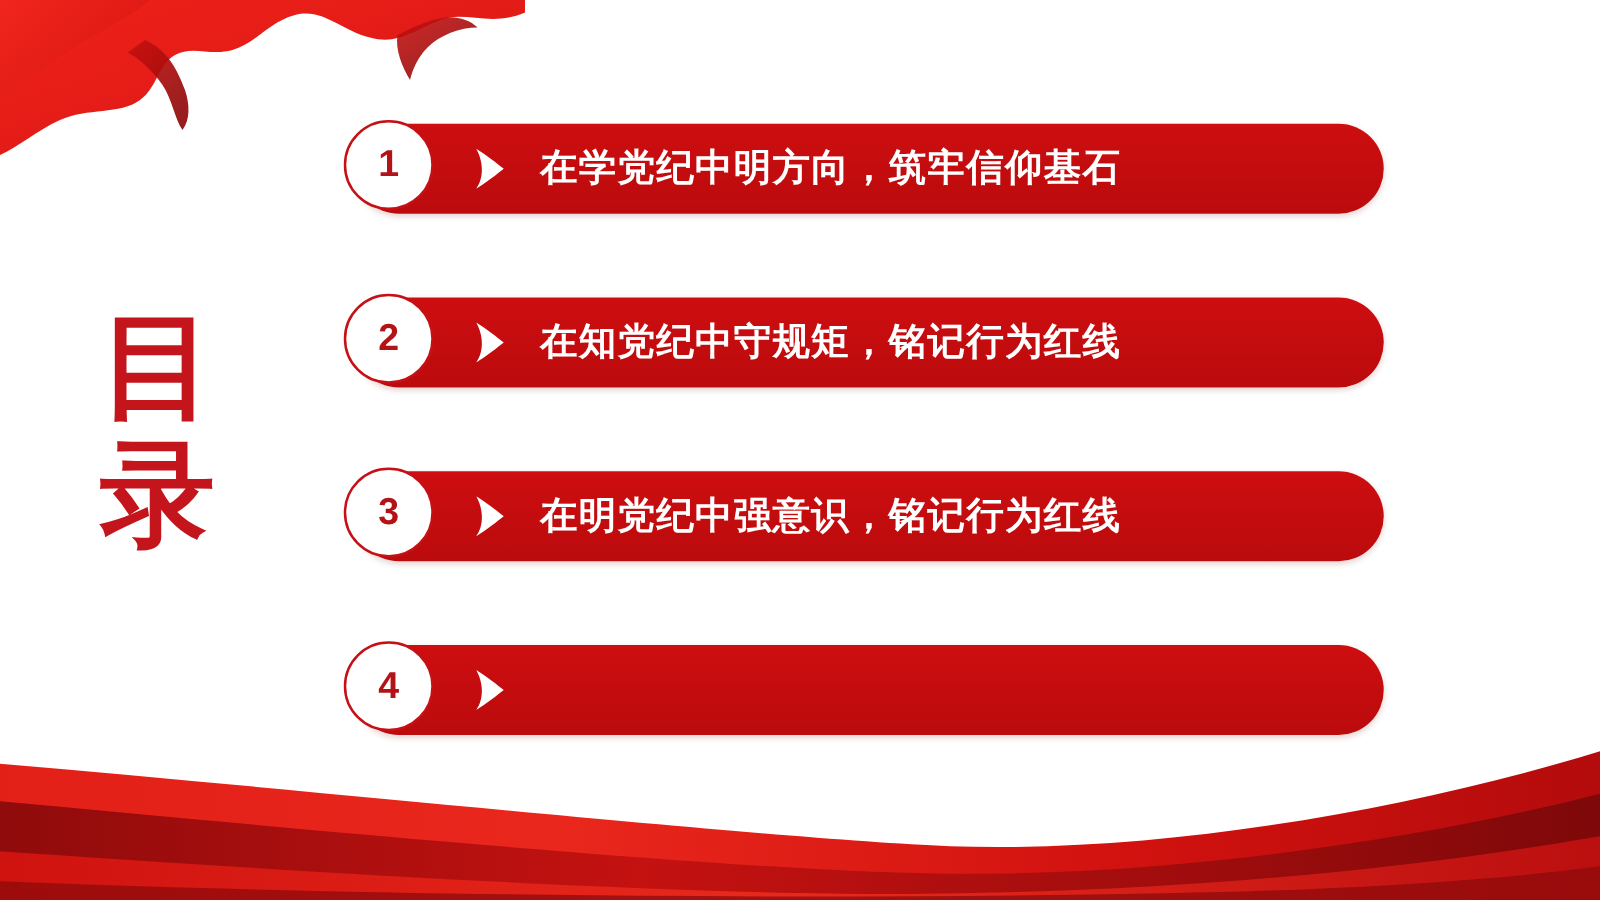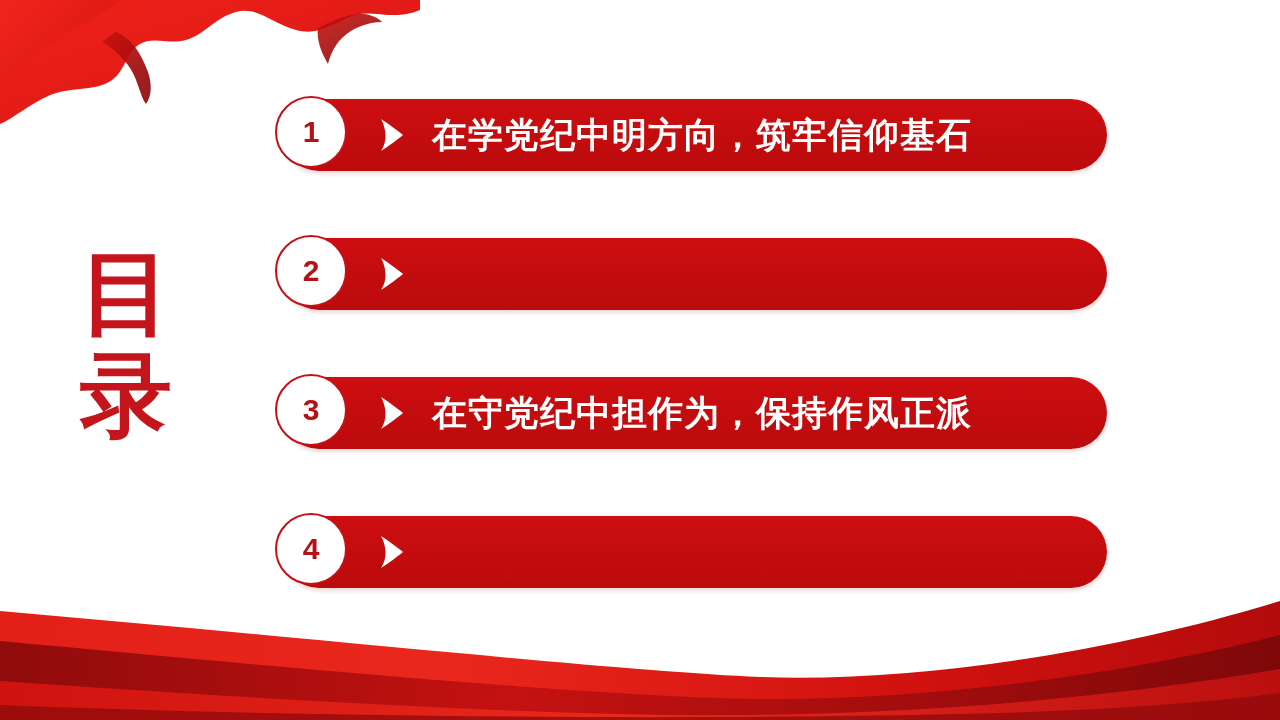--- a/index.html
+++ b/index.html
@@ -106,21 +106,21 @@
     width: 26px;
     height: 32px;
   }
   .toc-text {
     position: absolute;
     left: 149px;
     top: 0;
     height: 72px;
     line-height: 72px;
     color: #ffffff;
-    font-size: 35px;
+    font-size: 30px;
     font-weight: 700;
     letter-spacing: 1px;
     white-space: nowrap;
     font-family: "DejaVu Sans", "Liberation Sans", sans-serif;
   }
 </style>
 </head>
 <body>
 
 <div id="slide">
@@ -197,31 +197,32 @@
     </div>
 
     <div class="toc-row">
       <div class="toc-bar"></div>
       <svg class="toc-arrow" viewBox="0 0 26 32" aria-hidden="true">
         <path d="M3,0 C8,9 10,22 3,32 C11,27 20,20 25,16 C20,12 11,5 3,0 Z" fill="#ffffff"></path>
       </svg>
       <div class="toc-badge">
         <span>2</span>
       </div>
+      <div class="toc-text">在知党纪中守规矩，铭记行为红线</div>
     </div>
 
     <div class="toc-row">
       <div class="toc-bar"></div>
       <svg class="toc-arrow" viewBox="0 0 26 32" aria-hidden="true">
         <path d="M3,0 C8,9 10,22 3,32 C11,27 20,20 25,16 C20,12 11,5 3,0 Z" fill="#ffffff"></path>
       </svg>
       <div class="toc-badge">
         <span>3</span>
       </div>
-      <div class="toc-text">在守党纪中担作为，保持作风正派</div>
+      <div class="toc-text">在明党纪中强意识，铭记行为红线</div>
     </div>
 
     <div class="toc-row">
       <div class="toc-bar"></div>
       <svg class="toc-arrow" viewBox="0 0 26 32" aria-hidden="true">
         <path d="M3,0 C8,9 10,22 3,32 C11,27 20,20 25,16 C20,12 11,5 3,0 Z" fill="#ffffff"></path>
       </svg>
       <div class="toc-badge">
         <span>4</span>
       </div>

